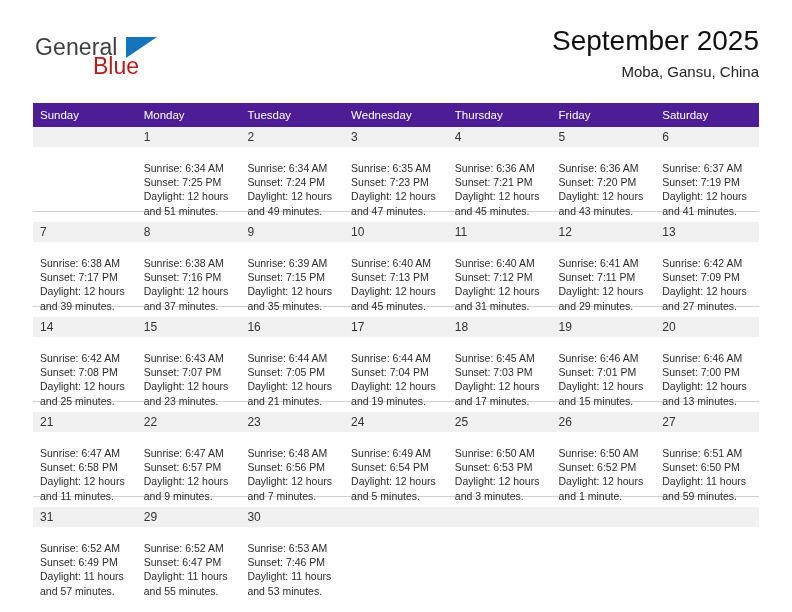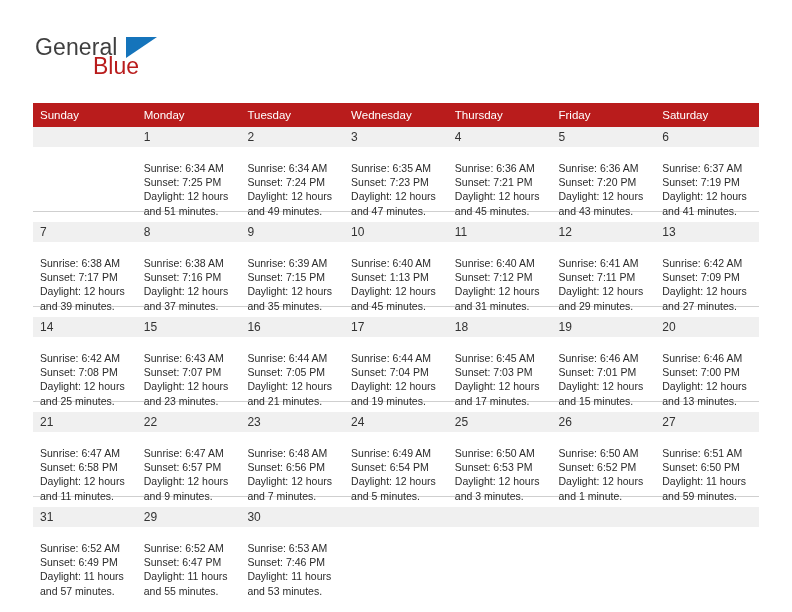--- a/index.html
+++ b/index.html
@@ -43,21 +43,21 @@
   .cal-sub{
     font-size:15px;font-weight:400;color:#222;line-height:22px;margin-top:3px;
   }
 
   
   .cal{
     position:absolute;left:33px;top:103px;width:726px;
     border-collapse:collapse;table-layout:fixed;
   }
   .cal th{
-    background:#b91c1c;color:#ffffff;
+    background:#4c1d95;color:#ffffff;
     font-size:11.5px;font-weight:400;text-align:left;
     padding:6px 0 6px 7px;
     height:11px;
     border:none;
   }
   .cal td{
     width:103.71px;
     vertical-align:top;
     padding:0;
     border:none;
@@ -96,20 +96,24 @@
 <div class="page">
 
   <div class="top">
 
     <div class="logo">
       <span class="logo-general">General</span>
       <span class="logo-tri"></span>
       <span class="logo-blue">Blue</span>
     </div>
 
+    <div class="title-wrap">
+      <div class="cal-title">September 2025</div>
+      <div class="cal-sub">Moba, Gansu, China</div>
+    </div>
 
   </div>
 
   <table class="cal">
     <thead>
       <tr>
         <th>Sunday</th>
         <th>Monday</th>
         <th>Tuesday</th>
         <th>Wednesday</th>
@@ -233,21 +237,21 @@
                 <div>Daylight: 12 hours</div>
                 <div>and 35 minutes.</div>
               </div>
             </div>
           </td>
           <td>
             <div class="cell">
               <div class="daynum">10</div>
               <div class="lines">
                 <div>Sunrise: 6:40 AM</div>
-                <div>Sunset: 1:13 PM</div>
+                <div>Sunset: 7:13 PM</div>
                 <div>Daylight: 12 hours</div>
                 <div>and 45 minutes.</div>
               </div>
             </div>
           </td>
           <td>
             <div class="cell">
               <div class="daynum">11</div>
               <div class="lines">
                 <div>Sunrise: 6:40 AM</div>

